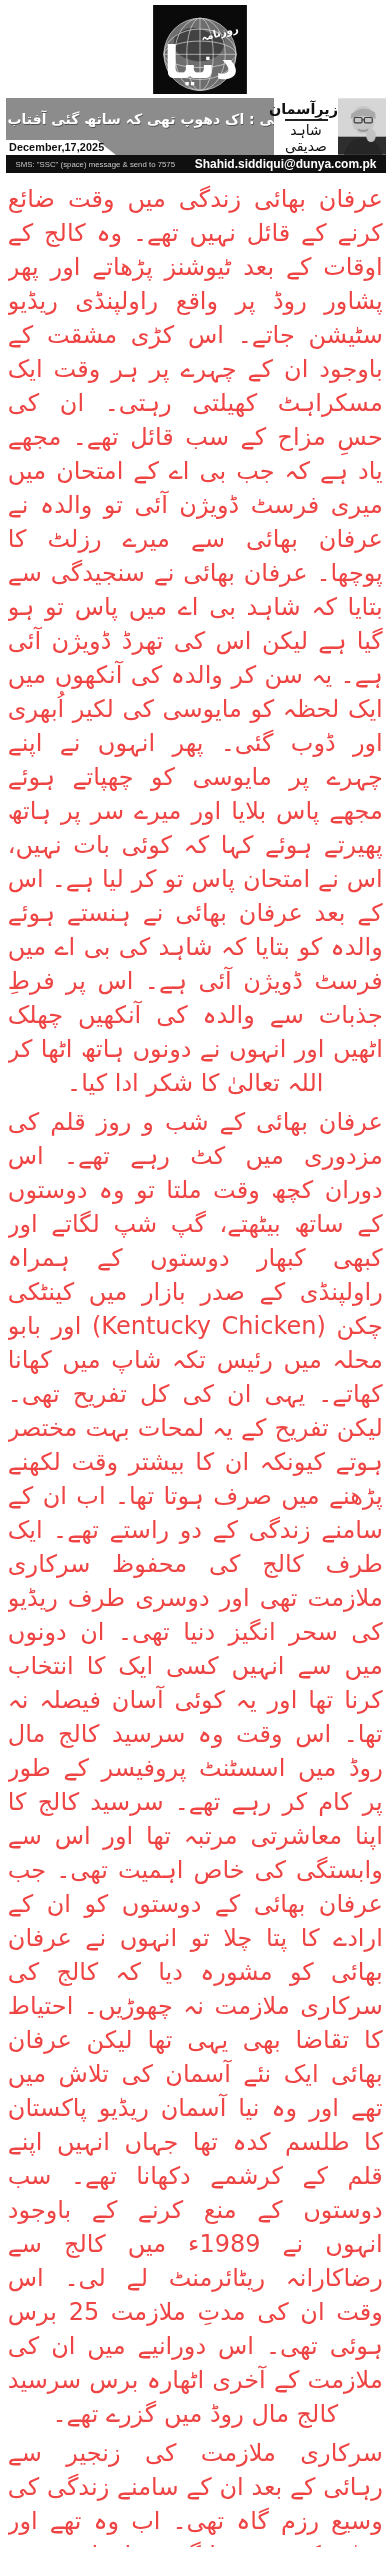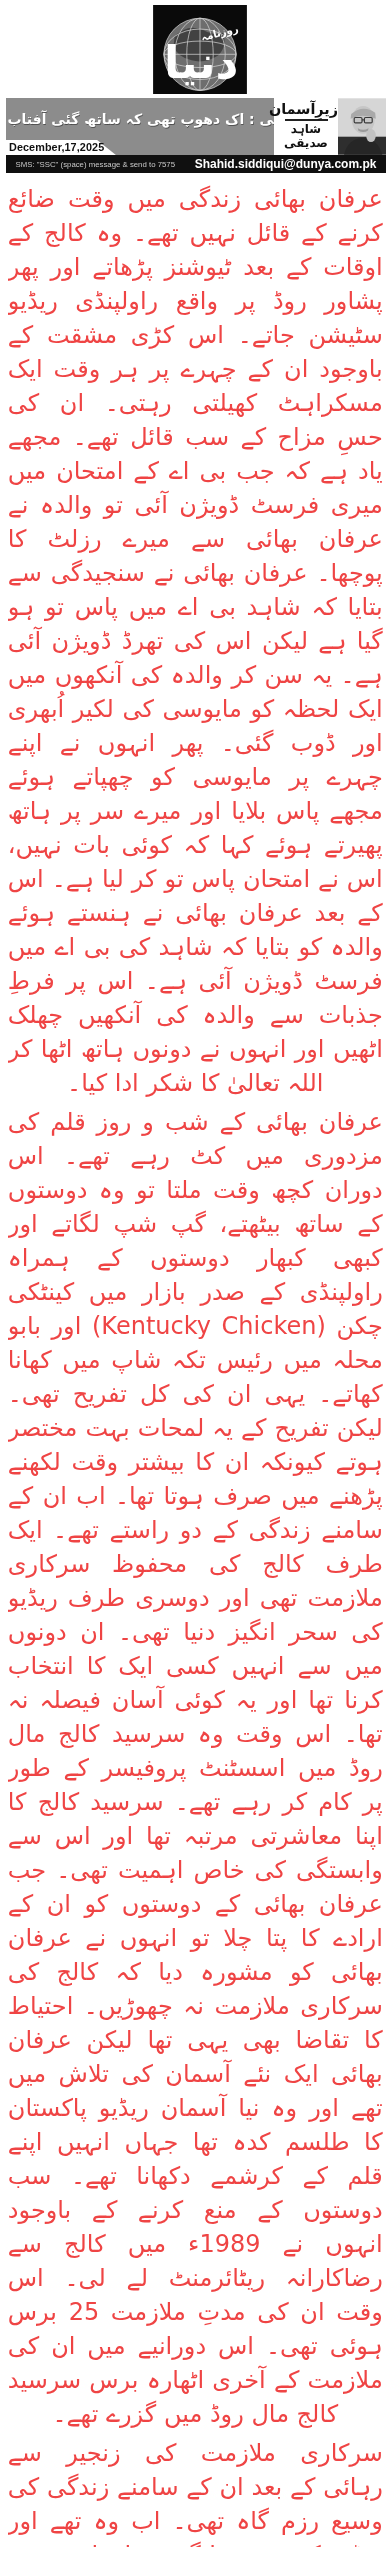--- a/index.html
+++ b/index.html
@@ -16,21 +16,21 @@
   .datestrip{position:absolute;left:6px;top:140px;width:268px;height:15px;background:#ffffff;}
   .graypart{position:absolute;left:0;top:0;width:268px;height:15px;background:#8c8c8c;
             clip-path:polygon(34% 0,100% 0,100% 100%,41% 100%);}
   .date{position:absolute;left:3px;top:0;line-height:15px;font-size:10.8px;font-weight:bold;
         color:#111;font-family:"Liberation Sans",sans-serif;letter-spacing:0.1px;}
   
   .colbox{position:absolute;left:274px;top:98px;width:64px;height:57px;background:#fff;
           text-align:center;direction:rtl;color:#111;}
   .colname{font-size:14.4px;font-weight:bold;margin-top:3px;}
   .colrule{width:43px;height:1.2px;background:#222;margin:2.4px auto 1.8px;}
-  .author{font-size:12px;font-weight:bold;}
+  .author{font-size:14px;font-weight:normal;}
   
   .photo{position:absolute;left:338px;top:98px;width:48px;height:57px;}
   
   .smsbar{position:absolute;left:6px;top:155px;width:380px;height:18px;background:#101010;
           display:flex;align-items:center;justify-content:space-between;padding:0 9.6px;
           box-sizing:border-box;font-family:"Liberation Sans",sans-serif;}
   .sms{font-size:7.8px;color:#c9c9c9;}
   .email{font-size:12px;font-weight:bold;color:#ffffff;}
   
   .bodytext{position:absolute;left:7.8px;top:182px;width:375px;height:2365px;overflow:hidden;

